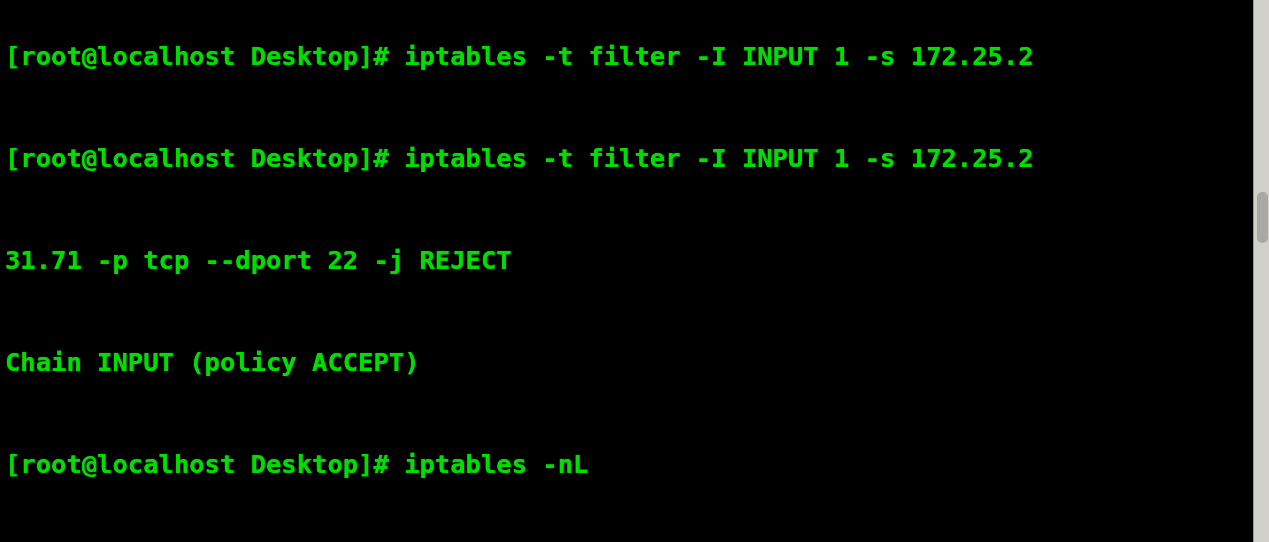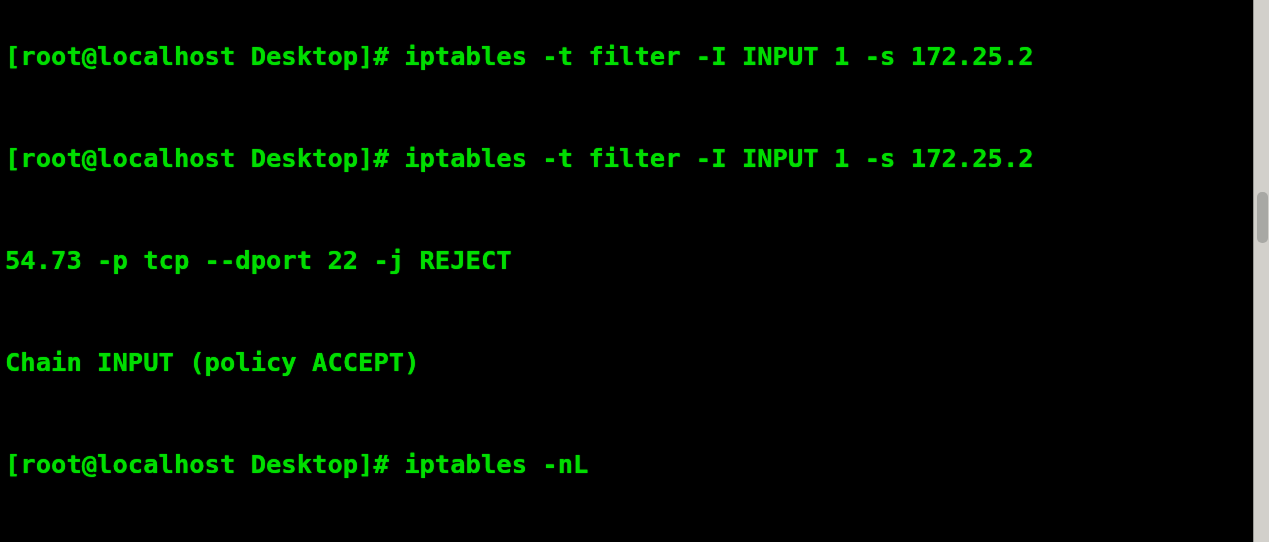--- a/index.html
+++ b/index.html
@@ -75,21 +75,21 @@
 </style>
 </head>
 <body>
 
 <div id="terminal-window">
 
   <div id="terminal-screen">
     <div id="terminal-text">
       <span class="term-line">[root@localhost Desktop]# iptables -t filter -I INPUT 1 -s 172.25.2</span>
       <span class="term-line">[root@localhost Desktop]# iptables -t filter -I INPUT 1 -s 172.25.2</span>
-      <span class="term-line">54.73 -p tcp --dport 22 -j REJECT</span>
+      <span class="term-line">31.71 -p tcp --dport 22 -j REJECT</span>
       <span class="term-line">Chain INPUT (policy ACCEPT)</span>
       <span class="term-line">[root@localhost Desktop]# iptables -nL</span>
       
       
       
       
       
       
       
       

